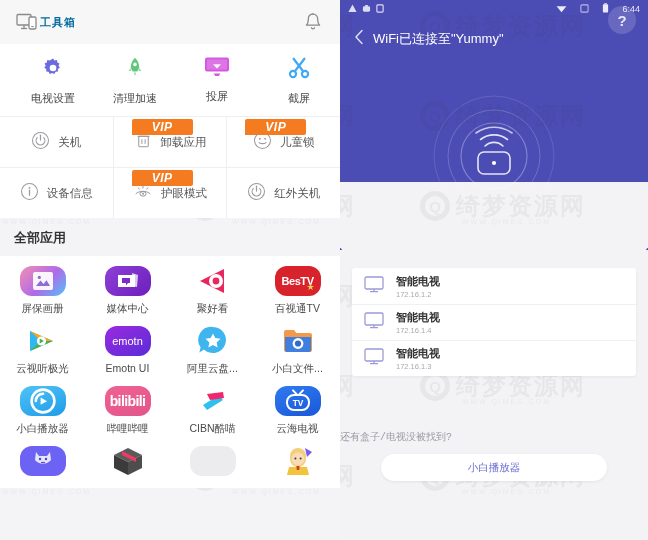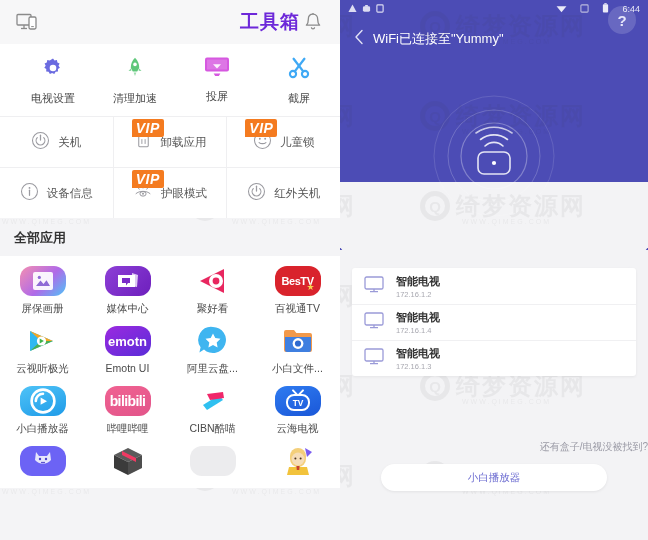--- a/index.html
+++ b/index.html
@@ -19,38 +19,38 @@
         justify-content:center; font-size:15px; color:#2b2b2b; font-weight:700;}
   .wm .wm-txt { font-size:24px; font-weight:700; color:#2b2b2b; letter-spacing:2px; }
   .wm .wm-url { position:absolute; left:42px; top:28px; font-size:7px;
         letter-spacing:2px; color:#2b2b2b; }
 
   
   .left { width:340px; height:540px; background:#f4f4f6; position:relative;
           overflow:hidden; }
   .lheader { height:44px; background:#f7f7f8; display:flex; align-items:center;
              padding:0 14px; position:relative; z-index:6; }
-  .lheader .ltitle { flex:1; text-align:right; font-size:19px; font-weight:700;
-             color:#6d28d9; letter-spacing:1px; }
+  .lheader .ltitle { flex:1; text-align:left; font-size:11px; font-weight:700;
+             color:#0369a1; letter-spacing:1px; }
   .ic-btn { width:26px; height:26px; display:flex; align-items:center; justify-content:center; }
 
   .tool-card { background:#fff; position:relative; z-index:6; }
   .tool-row-top { display:flex; padding:12px 0 10px 12px; }
   .tool-top { flex:1; display:flex; flex-direction:column; align-items:center; gap:7px; }
   .tool-top .tlabel { font-size:11px; color:#4a4a4a; }
 
   .grid2 { border-top:1px solid #efeff1; }
   .g2row { display:flex; }
   .g2row + .g2row { border-top:1px solid #efeff1; }
   .g2cell { flex:1; height:50px; display:flex; align-items:center;
             justify-content:center; gap:8px; position:relative; }
   .g2cell + .g2cell { border-left:1px solid #efeff1; }
   .g2cell .glabel { font-size:11.5px; color:#555; }
   .vip { position:absolute; left:18px; top:2px; background:#f47b20; color:#fff;
-         font-size:14px; font-weight:700; line-height:1; padding:2px 4px;
+         font-size:12px; font-weight:700; line-height:1; padding:2px 20px;
          border-radius:2px 2px 2px 0; letter-spacing:.5px; font-style:italic; }
 
   .section-title { padding:11px 14px 9px 14px; font-size:13px; font-weight:700;
                    color:#333; position:relative; z-index:6; }
   .apps { background:#fff; position:relative; z-index:6; padding:6px 0 0 0; }
   .approw { display:flex; padding:4px 0 6px 0; }
   .app { flex:1; display:flex; flex-direction:column; align-items:center; gap:6px; }
   .appicon { width:46px; height:30px; border-radius:12px; position:relative;
              overflow:hidden; display:flex; align-items:center; justify-content:center; }
   .applabel { font-size:10.5px; color:#4a4a4a; max-width:74px; overflow:hidden;
@@ -80,22 +80,22 @@
 
   .devlist { position:absolute; z-index:6; top:268px; left:12px; width:284px;
              background:#fff; border-radius:3px;
              box-shadow:0 1px 3px rgba(0,0,0,.06); overflow:hidden; }
   .devrow { height:36px; display:flex; align-items:center; padding:0 12px; gap:12px; }
   .devrow + .devrow { border-top:1px solid #f0f0f2; }
   .devtext { display:flex; flex-direction:column; gap:1px; }
   .devname { font-size:11px; color:#333; font-weight:700; }
   .devip { font-size:7.5px; color:#a8a8b0; }
 
-  .footer { position:absolute; z-index:6; top:440px; left:0; width:308px;
-            text-align:right; }
+  .footer { position:absolute; z-index:6; top:430px; left:0; width:308px;
+            text-align:left;font-family:Liberation Mono, monospace; }
   .fhint { font-size:10px; color:#9a9aa5; }
   .addbtn { margin:10px auto 0 auto; width:226px; height:27px; border-radius:14px;
             background:#fff; color:#6a6ad0; font-size:10.5px;
             display:flex; align-items:center; justify-content:center;
             box-shadow:0 1px 3px rgba(0,0,0,.07); }
 </style>
 </head>
 <body>
 
 <div class="wm-layer" id="wmLayer">
@@ -367,21 +367,21 @@
                 <path d="M3 24 L26 14 L14 14 Z" fill="#4caf50"></path>
                 <circle cx="14.5" cy="14" r="4.6" fill="#fff"></circle>
                 <path d="M12.7 11.6l4.2 2.4-4.2 2.4z" fill="#3db44a"></path>
               </svg>
             </span>
             <span class="applabel">云视听极光</span>
           </div>
           <div class="app">
             <span class="appicon">
               <div style="position:absolute;inset:0;background:linear-gradient(150deg,#9b2ae0,#5a2cd8)"></div>
-      <span style="position:relative;color:#fff;font-size:13px;font-weight:700">emotn</span>
+      <span style="position:relative;color:#fff;font-size:11px;font-weight:400">emotn</span>
             </span>
             <span class="applabel">Emotn UI</span>
           </div>
           <div class="app">
             <span class="appicon">
               <div style="position:absolute;inset:0;background:#fff"></div>
       <svg style="position:relative" width="34" height="32" viewBox="0 0 34 32">
                 <path d="M17 2a13 13 0 1 1-9 22.4l-4.6 3.2 1.2-5.3A13 13 0 0 1 17 2z" fill="#3fb5f0"></path>
                 <path d="M17 2a13 13 0 0 1 10 21.4A13 13 0 0 0 17 2z" fill="#5e8ef0" opacity=".7"></path>
                 <path d="M17 8.4l2.3 4.7 5.2.7-3.8 3.6.9 5.1-4.6-2.4-4.6 2.4.9-5.1-3.8-3.6 5.2-.7z" fill="#fff"></path>

